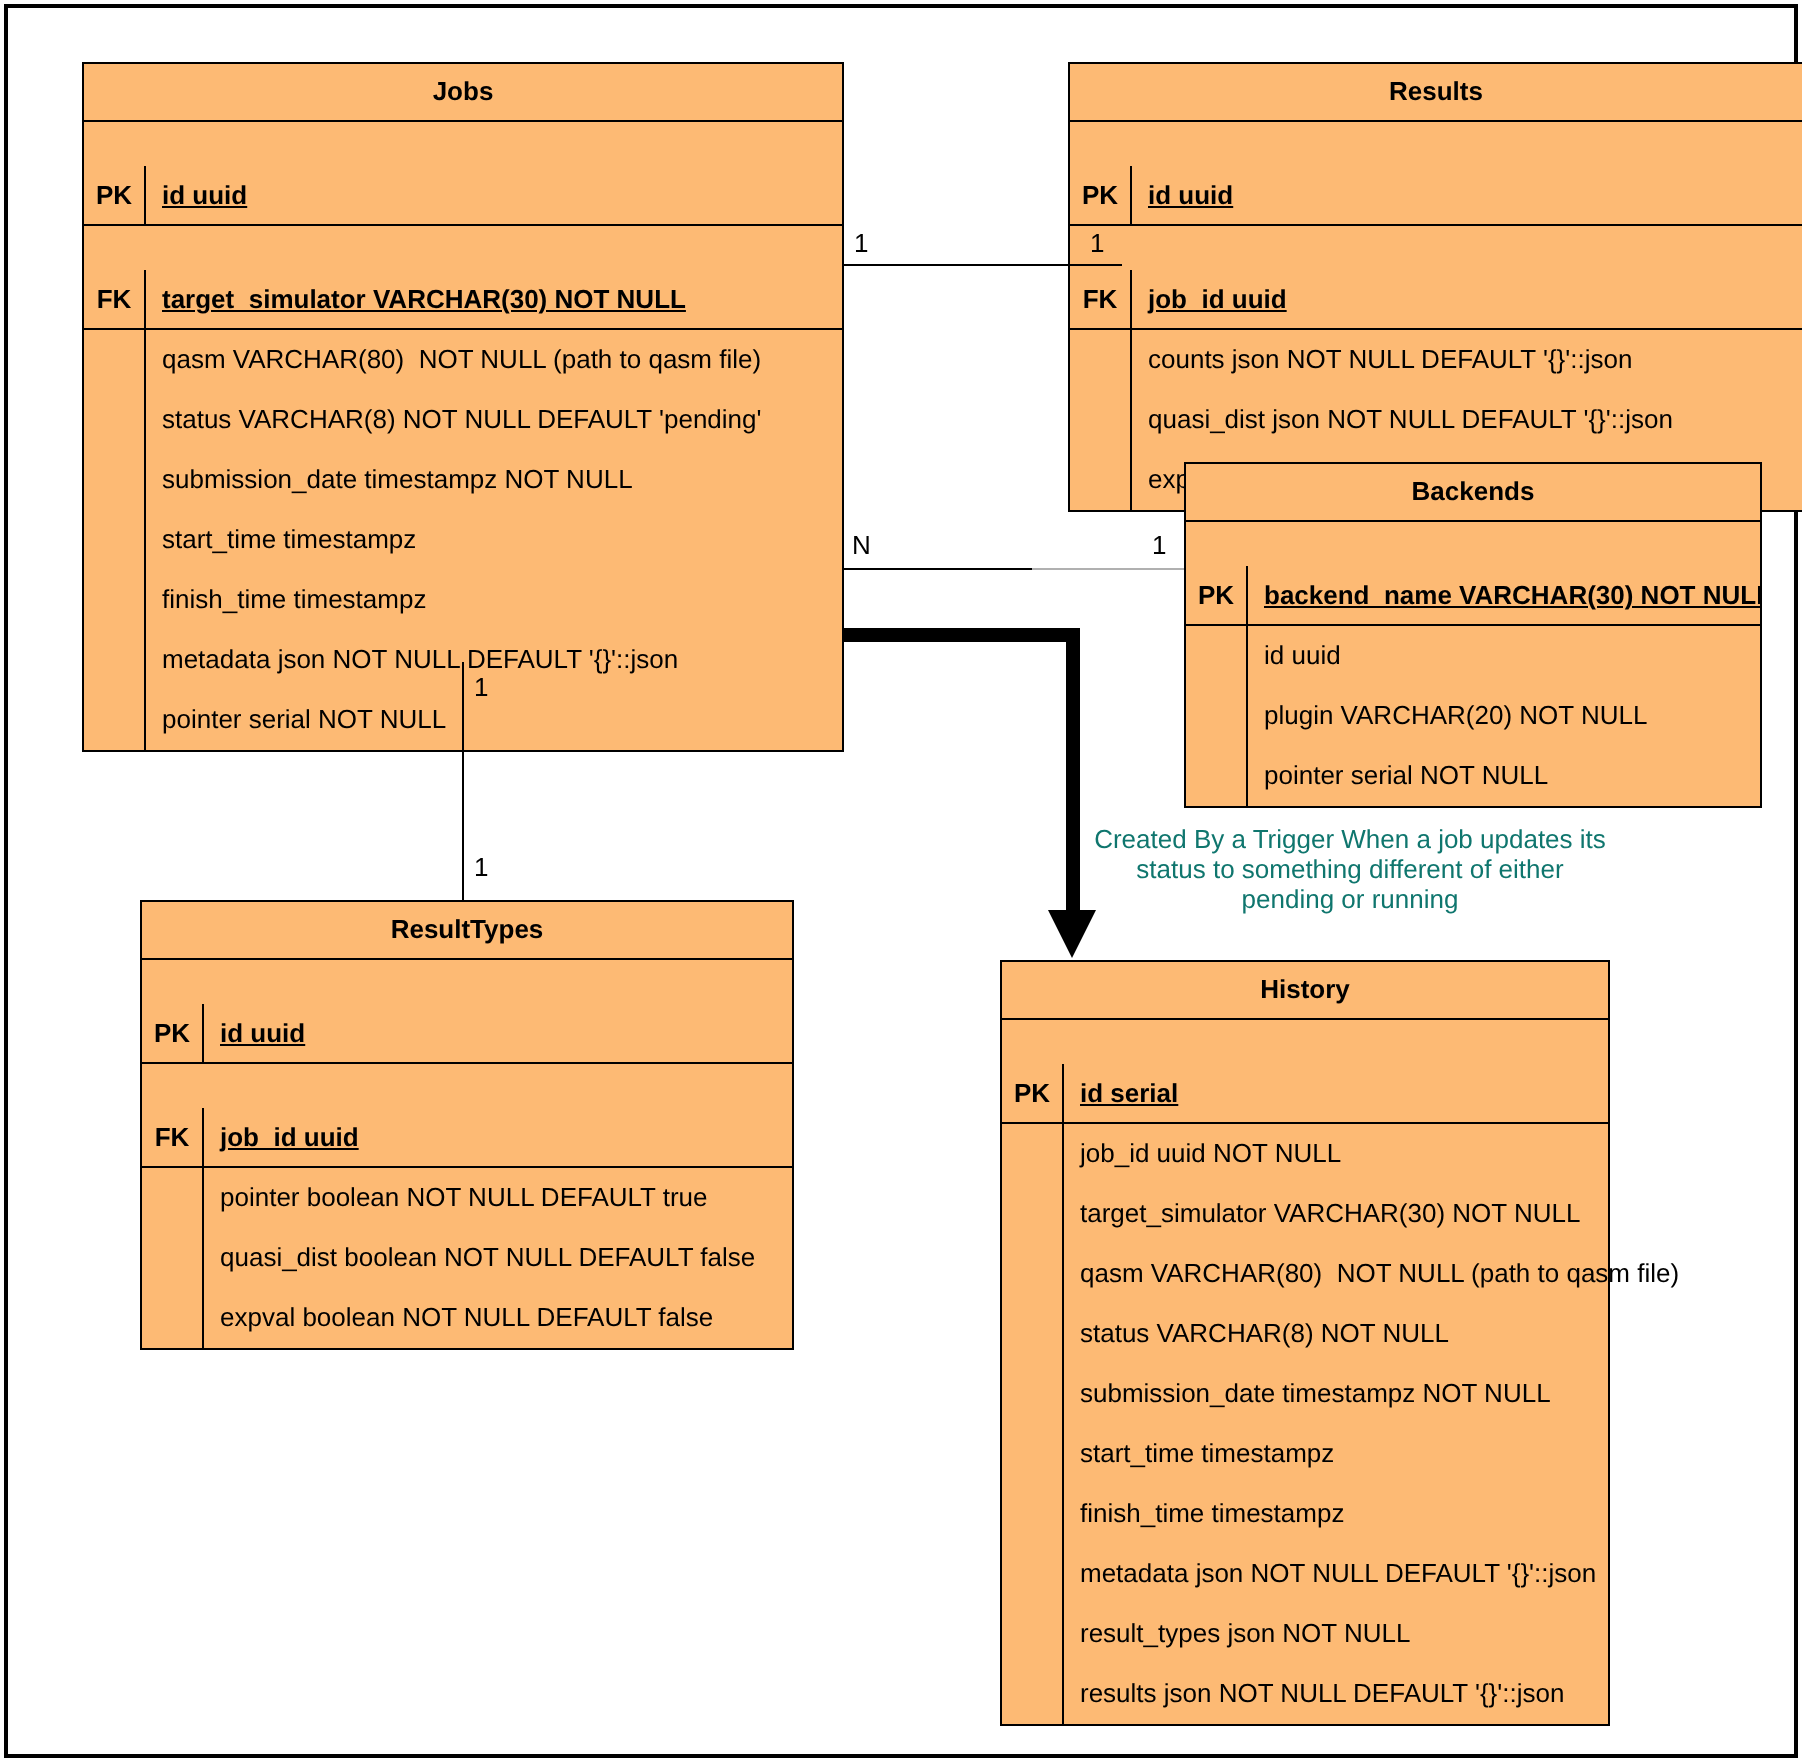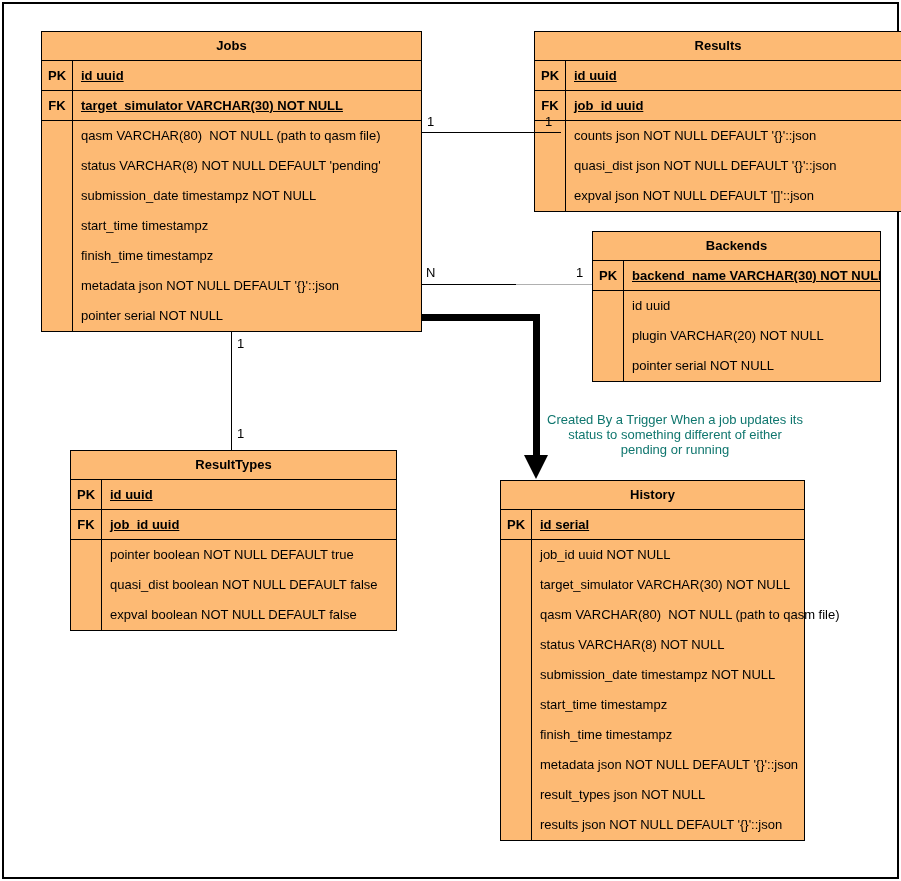--- a/index.html
+++ b/index.html
@@ -31,20 +31,21 @@
     height: 29px;
     line-height: 28px;
     text-align: center;
     font-weight: bold;
     border-bottom: 1px solid #000000;
   }
   .krow {
     display: flex;
     height: 30px;
     border-bottom: 1px solid #000000;
+    margin-top: 22px;
   }
   .kcell {
     flex: 0 0 31px;
     border-right: 1px solid #000000;
     display: flex;
     align-items: center;
     justify-content: center;
     font-weight: bold;
   }
   .fcell {

